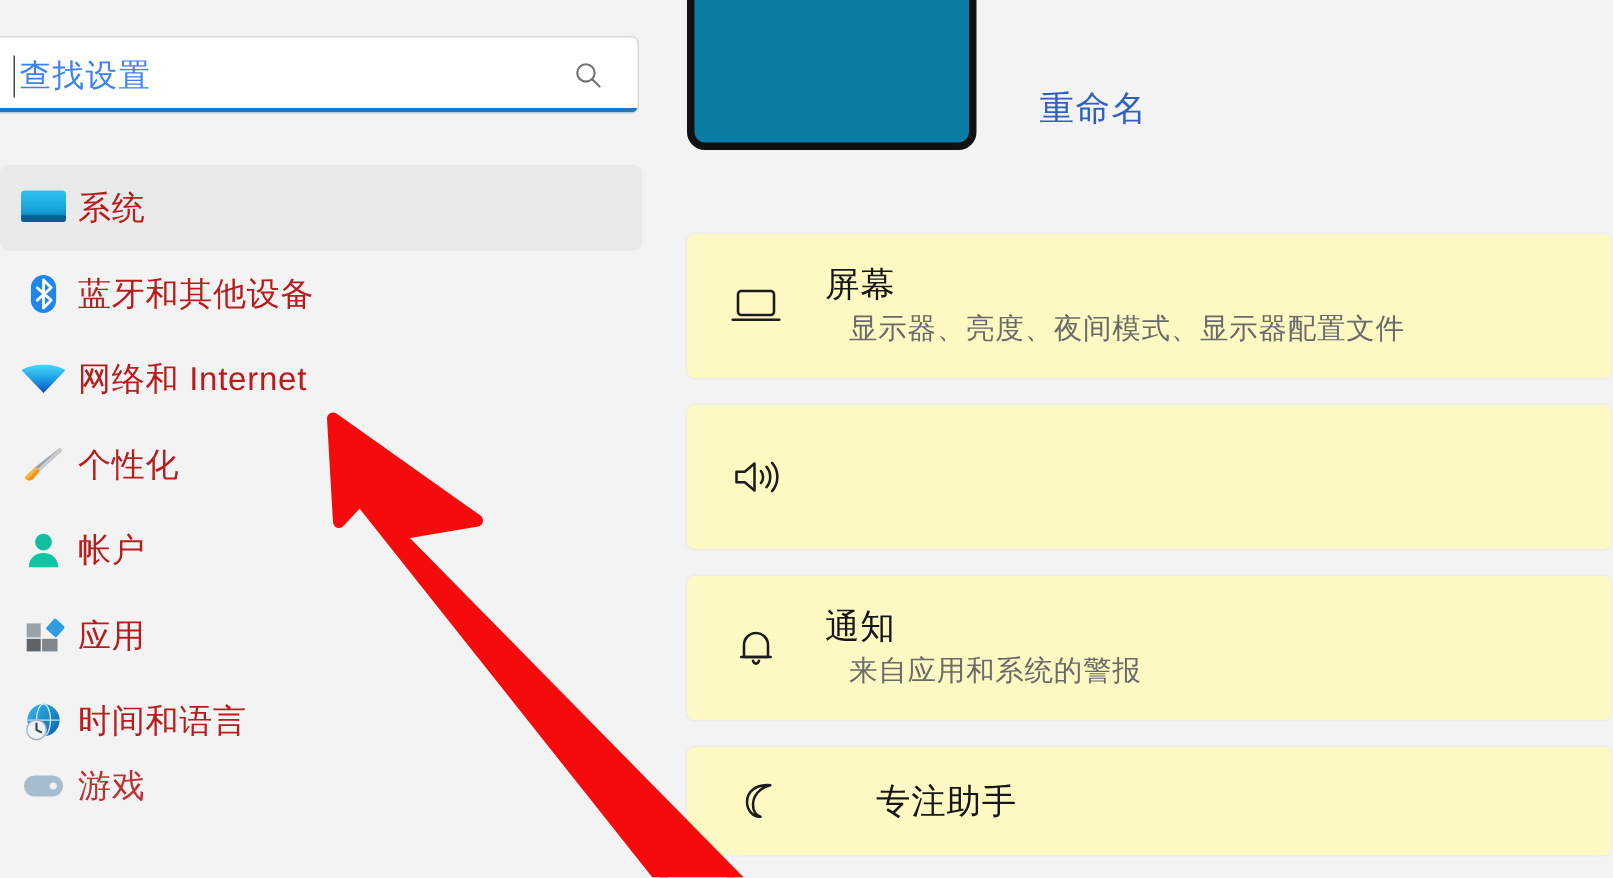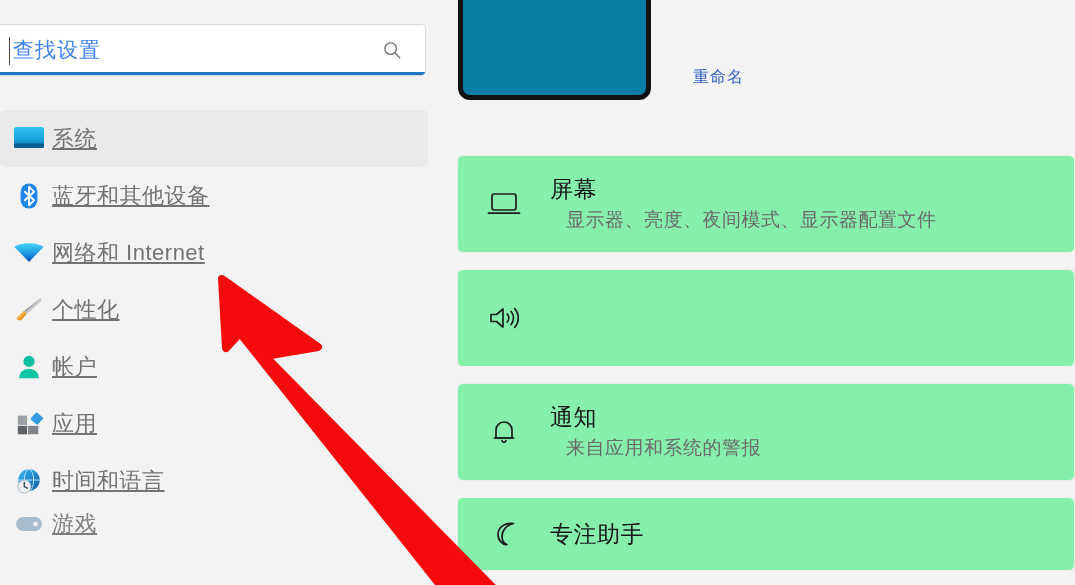--- a/index.html
+++ b/index.html
@@ -116,24 +116,23 @@
   .nav-icon {
     width: 46px;
     flex: 0 0 46px;
     height: 34px;
     display: flex;
     align-items: center;
     justify-content: center;
   }
   .nav-label {
     font-size: 22px;
-    color: #737373;
+    color: #b91c1c;
     letter-spacing: 0.5px;
     white-space: nowrap;
-    text-decoration: underline;
   }
 
   
   .nav-item.clipped {
     height: 30px;
     overflow: hidden;
     opacity: .9;
   }
 
   
@@ -154,37 +153,37 @@
     width: 193px;
     height: 150px;
     background: #0a7da4;
     border: 5px solid #111111;
     border-radius: 12px;
     box-sizing: border-box;
   }
   .rename-link {
     margin-left: 42px;
     margin-bottom: 12px;
-    font-size: 16px;
+    font-size: 23px;
     color: #2f5fbf;
     letter-spacing: 1px;
     white-space: nowrap;
     cursor: pointer;
   }
 
   .cards {
     position: absolute;
     left: 17px;
     top: 155px;
     right: 0;
   }
   .card {
     position: relative;
     height: 98px;
-    background: #86efac;
+    background: #fef9c3;
     border: 1px solid #ededed;
     border-radius: 6px;
     box-sizing: border-box;
     display: flex;
     align-items: center;
     margin-bottom: 16px;
     overflow: hidden;
   }
   .card-icon {
     width: 92px;
@@ -211,20 +210,21 @@
     color: #6a6a6a;
     letter-spacing: 0.5px;
     line-height: 1.35;
     margin-top: 3px;
     white-space: nowrap;
     margin-left: 16px;
   }
   .card.clipped {
     height: 74px;
     margin-bottom: 0;
+    gap: 34px;
   }
 
   
   .arrow-overlay {
     position: absolute;
     inset: 0;
     pointer-events: none;
     z-index: 40;
   }
 </style>

